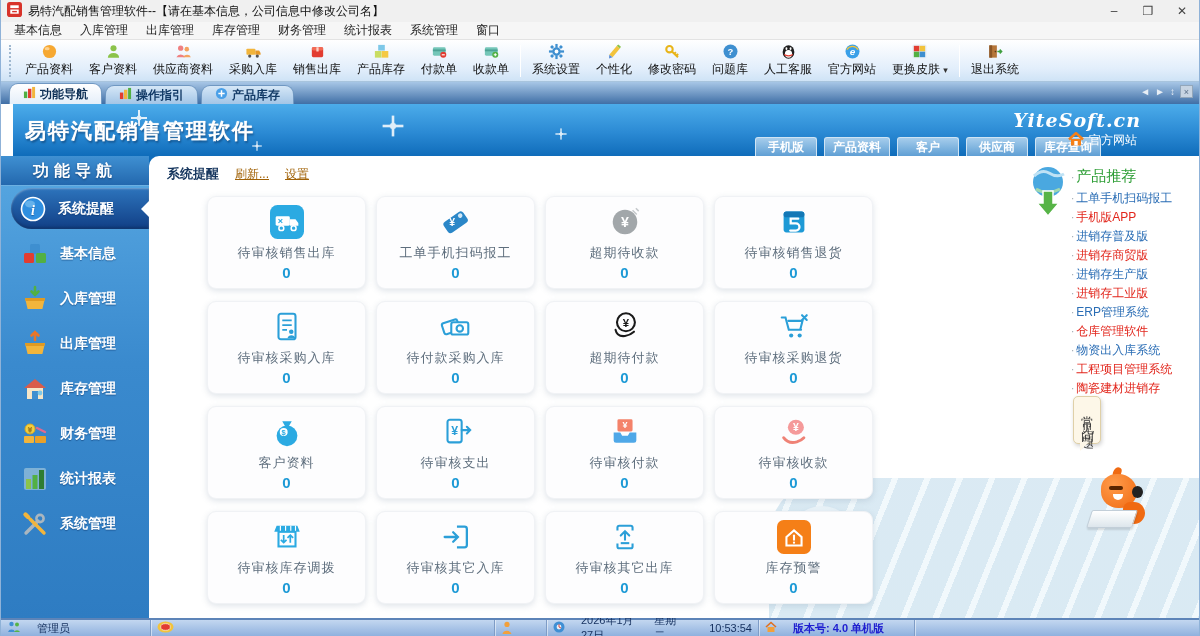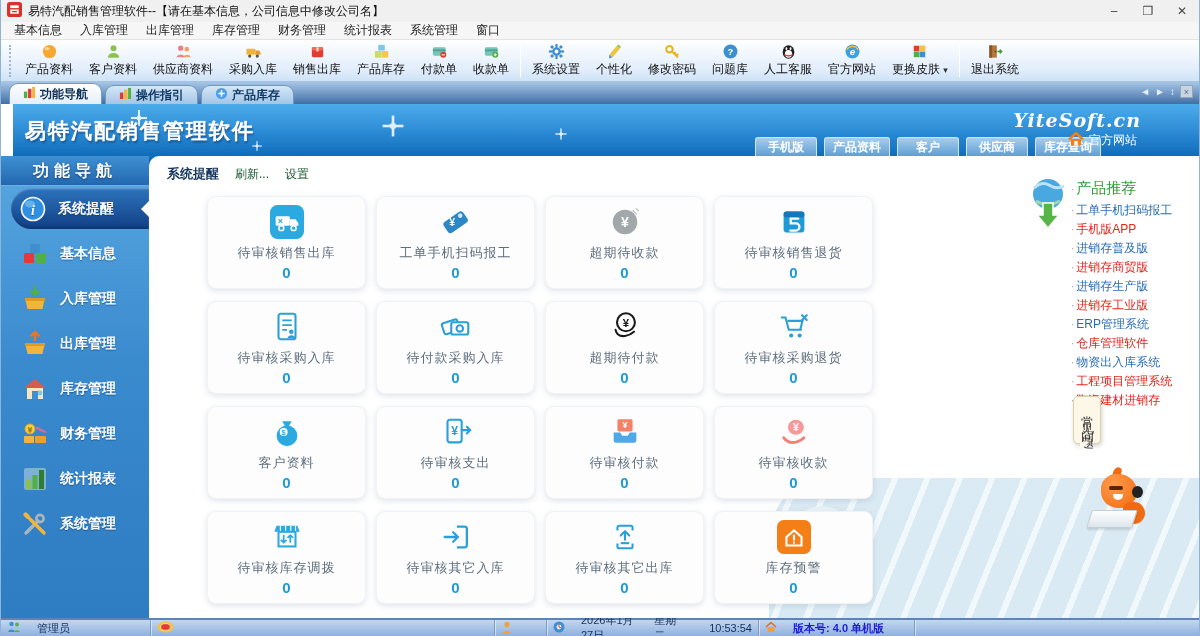--- a/index.html
+++ b/index.html
@@ -54,29 +54,29 @@
   .sidebar-header { height:30px; line-height:30px; text-align:center; color:#fff; font-size:16px; font-weight:bold; letter-spacing:5px; background:linear-gradient(#3f90d2,#2368ae); text-shadow:0 1px 2px rgba(0,30,70,.5); border-bottom:1px solid #6cb0e2; }
   .sidebar-item { height:45px; display:flex; align-items:center; gap:11px; padding-left:20px; color:#fff; font-size:14px; font-weight:bold; text-shadow:0 1px 1px rgba(0,40,90,.45); cursor:pointer; }
   .sidebar-item.active { background:linear-gradient(#2d74bc,#113f86); border-radius:23px 0 0 23px; margin:2px 0 2px 10px; padding-left:8px; height:41px; position:relative; box-shadow:inset 0 1px 2px rgba(255,255,255,.35), inset 0 -2px 3px rgba(0,0,0,.2); }
   .sidebar-item.active::after { content:""; position:absolute; right:-1px; top:50%; transform:translateY(-50%); border-right:9px solid #ffffff; border-top:9px solid transparent; border-bottom:9px solid transparent; }
   .sicon { width:28px; height:28px; display:flex; align-items:center; justify-content:center; }
 
   .main { flex:1; background:#fff; border-radius:10px 0 0 0; position:relative; display:flex; min-width:0; overflow:hidden; }
   .center { flex:1; position:relative; z-index:1; }
   .main-header { display:flex; align-items:center; padding:9px 0 0 18px; }
   .main-title { color:#16365e; font-weight:bold; font-size:13px; }
-  .hlink { color:#14532d; margin-left:16px; cursor:pointer; }
+  .hlink { color:#a16207; margin-left:16px; cursor:pointer;text-decoration:underline; }
   .cards { display:grid; grid-template-columns:repeat(4,159px); gap:12px 10px; padding:13px 0 0 58px; }
   .card { height:93px; background:#fdfdfe; border:1px solid #f0f2f5; border-radius:9px; box-shadow:0 2px 6px rgba(110,130,155,.22); display:flex; flex-direction:column; align-items:center; justify-content:center; gap:2px; cursor:pointer; }
   .clabel { font-size:13px; color:#5e6e7d; letter-spacing:1px; }
   .cvalue { font-size:15px; font-weight:bold; color:#1d9ad6; }
 
   .news { width:178px; flex:none; position:relative; z-index:1; padding-top:9px; }
   .news-header { color:#16365e; font-weight:bold; font-size:13px; padding-left:14px; }
-  .news-body { display:flex; margin-top:12px; }
+  .news-body { display:flex; margin-top:0; }
   .news-globe { width:50px; flex:none; padding-left:4px; }
   .news-links { flex:1; }
   .nitem { line-height:19px; white-space:nowrap; cursor:pointer; }
   .nitem .b { color:#9aa4ad; margin-right:2px; font-size:10px; }
   .featured { font-size:15px; line-height:22px; }
   .c-green { color:#2e9e36; } .c-blue { color:#2a6db5; } .c-red { color:#e2261c; }
 
   .faq { position:absolute; left:52px; top:240px; background:#fdf7e8; border:1px solid #dfd0a8; border-radius:5px; padding:8px 4px 10px; box-shadow:1px 2px 4px rgba(0,0,0,.18); writing-mode:vertical-rl; text-orientation:upright; letter-spacing:7px; font-size:13px; color:#3a3a3a; cursor:pointer; z-index:3; }
   .faq::after { content:""; position:absolute; left:6px; bottom:-8px; border-top:9px solid #fdf7e8; border-right:9px solid transparent; }
 

